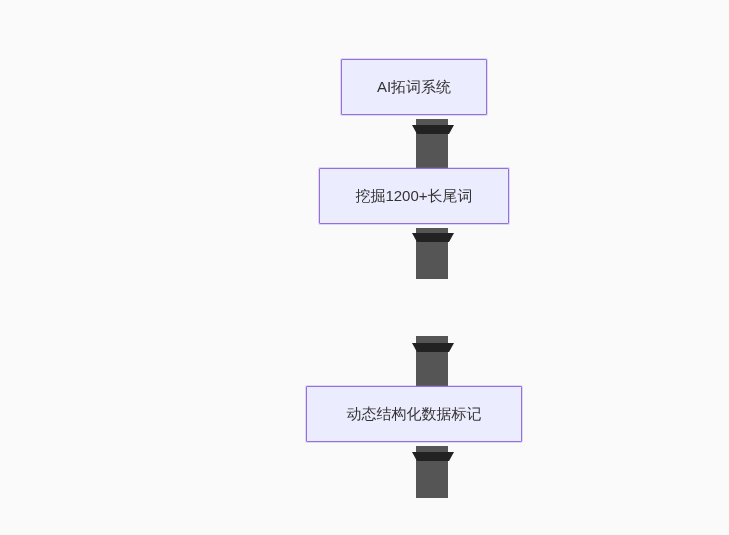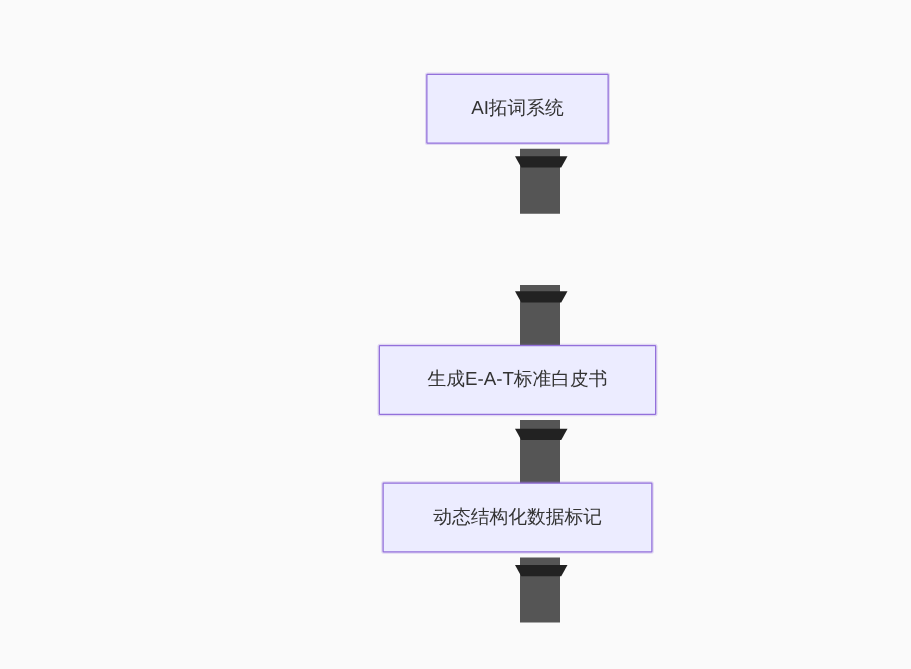--- a/index.html
+++ b/index.html
@@ -69,29 +69,29 @@
 
   <div class="node node-1">
     <span>AI拓词系统</span>
   </div>
 
   <div class="edge edge-1">
     <div class="line"></div>
     <div class="head"></div>
   </div>
 
+  <div class="node node-2">
+    <span>挖掘1200+长尾词</span>
+  </div>
 
   <div class="edge edge-2">
     <div class="line"></div>
     <div class="head"></div>
   </div>
 
-  <div class="node node-3">
-    <span>生成E-A-T标准白皮书</span>
-  </div>
 
   <div class="edge edge-3">
     <div class="line"></div>
     <div class="head"></div>
   </div>
 
   <div class="node node-4">
     <span>动态结构化数据标记</span>
   </div>
 

